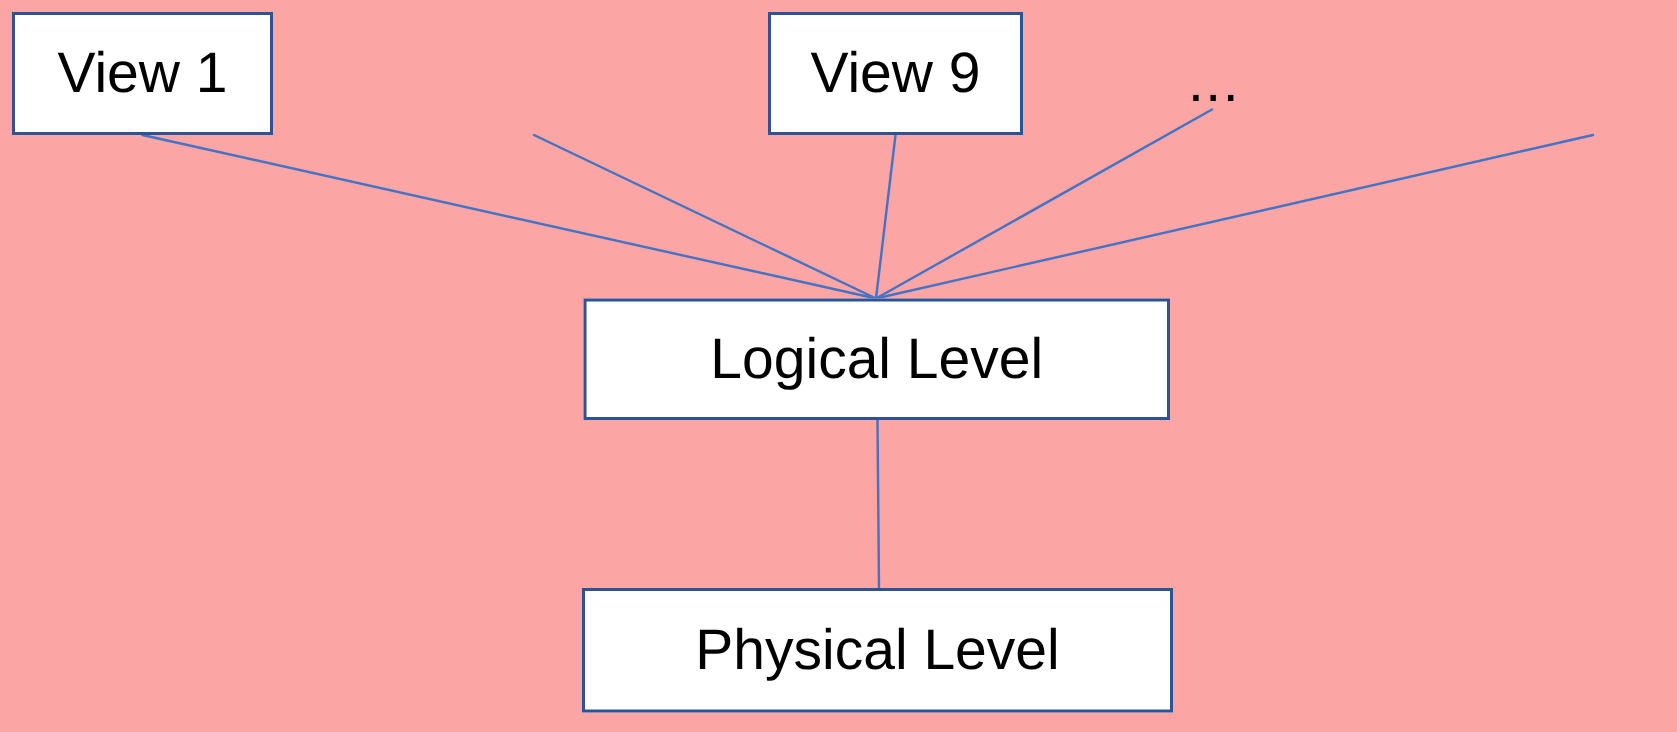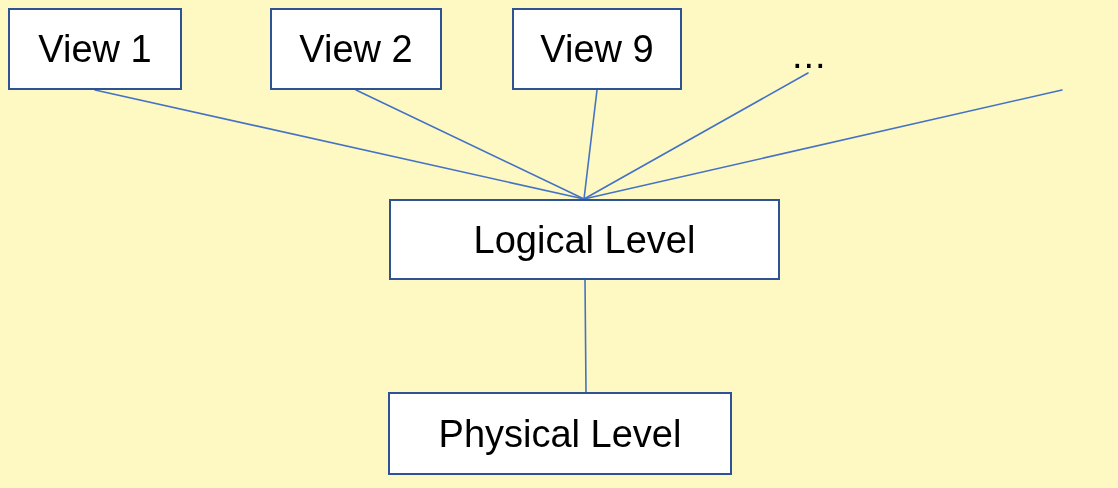--- a/index.html
+++ b/index.html
@@ -8,21 +8,21 @@
     padding: 0;
     background: #ffffff;
   }
   body {
     font-family: "Liberation Sans", sans-serif;
   }
   #diagram-canvas {
     position: relative;
     width: 1118px;
     height: 488px;
-    background: #fef9c3;
+    background: #fca5a5;
     overflow: hidden;
   }
   #connector-layer {
     position: absolute;
     left: 0;
     top: 0;
     width: 1118px;
     height: 488px;
     pointer-events: none;
   }
@@ -67,32 +67,29 @@
       <line x1="808" y1="73" x2="584" y2="199"></line>
       <line x1="1062" y1="90" x2="584" y2="199"></line>
       <line x1="585" y1="280" x2="586" y2="392"></line>
     </g>
   </svg>
 
   <div class="node-box view-box" style="left:8px; top:8px; width:174px; height:82px;">
     <span>View 1</span>
   </div>
 
-  <div class="node-box view-box" style="left:270px; top:8px; width:172px; height:82px;">
-    <span>View 2</span>
-  </div>
 
   <div class="node-box view-box" style="left:512px; top:8px; width:170px; height:82px;">
     <span>View 9</span>
   </div>
 
   <div class="ellipsis-label" style="left:792px; top:36px;">...</div>
 
 
   <div class="node-box level-box" style="left:389px; top:199px; width:391px; height:81px;">
     <span>Logical Level</span>
   </div>
 
-  <div class="node-box level-box" style="left:388px; top:392px; width:344px; height:83px;">
+  <div class="node-box level-box" style="left:388px; top:392px; width:394px; height:83px;">
     <span>Physical Level</span>
   </div>
 
 </div>
 
 </body></html>

